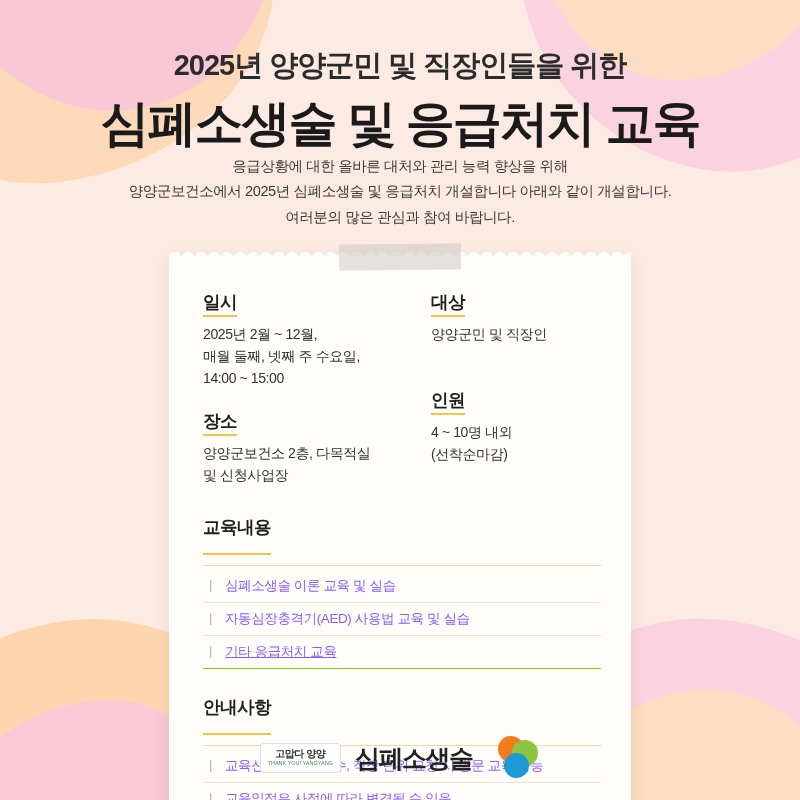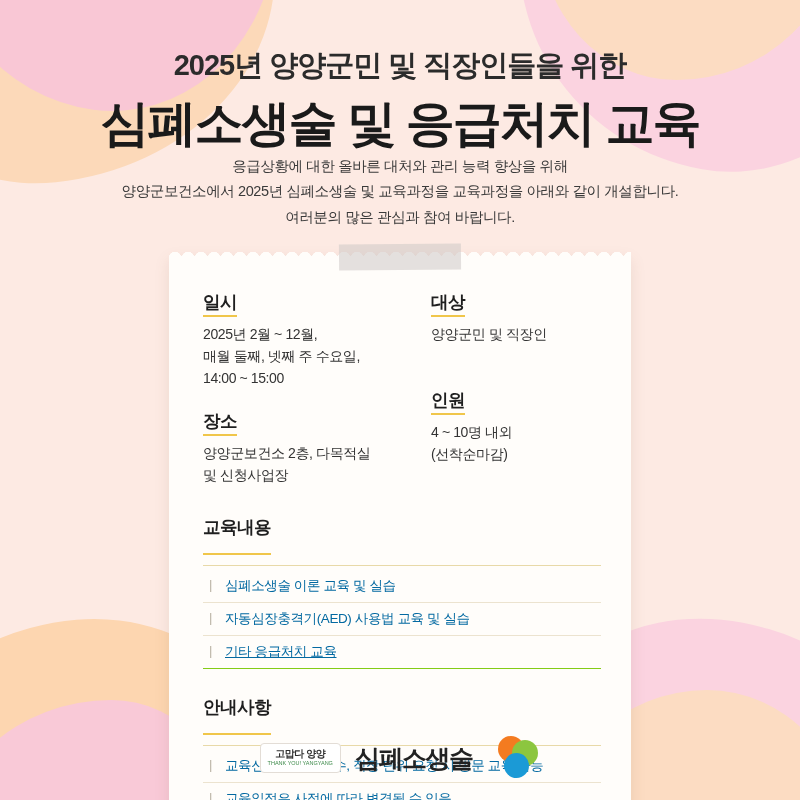--- a/index.html
+++ b/index.html
@@ -224,21 +224,21 @@
     background: #e8d9a8;
     margin: 10px 0 4px;
   }
   .bullets {
     list-style: none;
     margin: 0;
     padding: 0;
   }
   .bullets li {
     font-size: 13.5px;
-    color: #0369a1;
+    color: #8b5cf6;
     padding: 7px 0 7px 22px;
     position: relative;
     border-bottom: 1px solid #ece3cf;
     letter-spacing: -0.4px;
   }
   .bullets li:last-child {
     border-bottom: 1px solid #84cc16;
     text-decoration: underline;
   }
   .bullets li::before {
@@ -339,21 +339,21 @@
   <div class="blob blob-bottom-left2"></div>
   <div class="blob blob-bottom-mid"></div>
   <div class="blob blob-bottom-right"></div>
   <div class="blob blob-bottom-right2"></div>
 
   <div class="header">
     <div class="title-small">2025년 양양군민 및 직장인들을 위한</div>
     <div class="title-big">심폐소생술 및 응급처치 교육</div>
     <div class="subtitle">
       <div>응급상황에 대한 올바른 대처와 관리 능력 향상을 위해</div>
-      <div>양양군보건소에서 2025년 심폐소생술 및 교육과정을 교육과정을 아래와 같이 개설합니다.</div>
+      <div>양양군보건소에서 2025년 심폐소생술 및 응급처치 개설합니다 아래와 같이 개설합니다.</div>
       <div>여러분의 많은 관심과 참여 바랍니다.</div>
     </div>
   </div>
 
   <div class="card-wrap">
     <div class="tape"></div>
     <div class="card">
 
       <div class="two-col">
         <div class="col-left">

